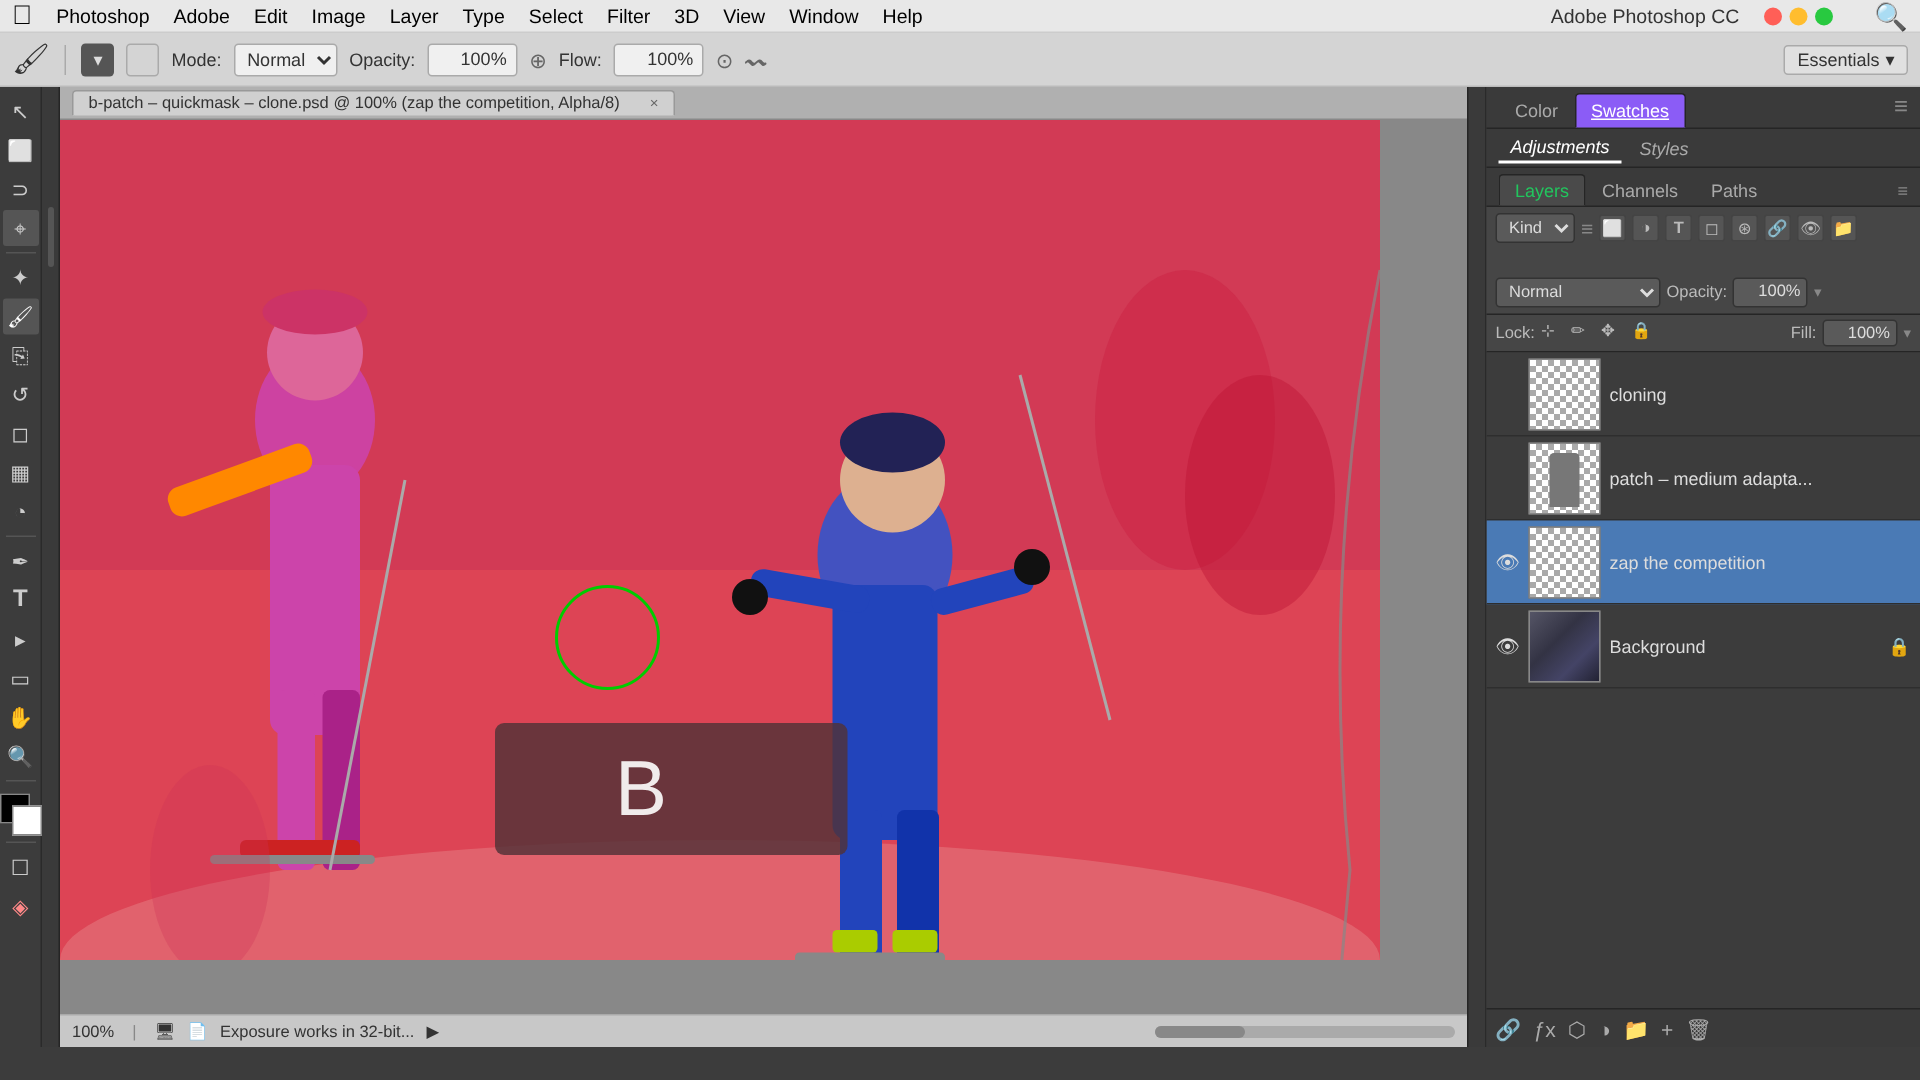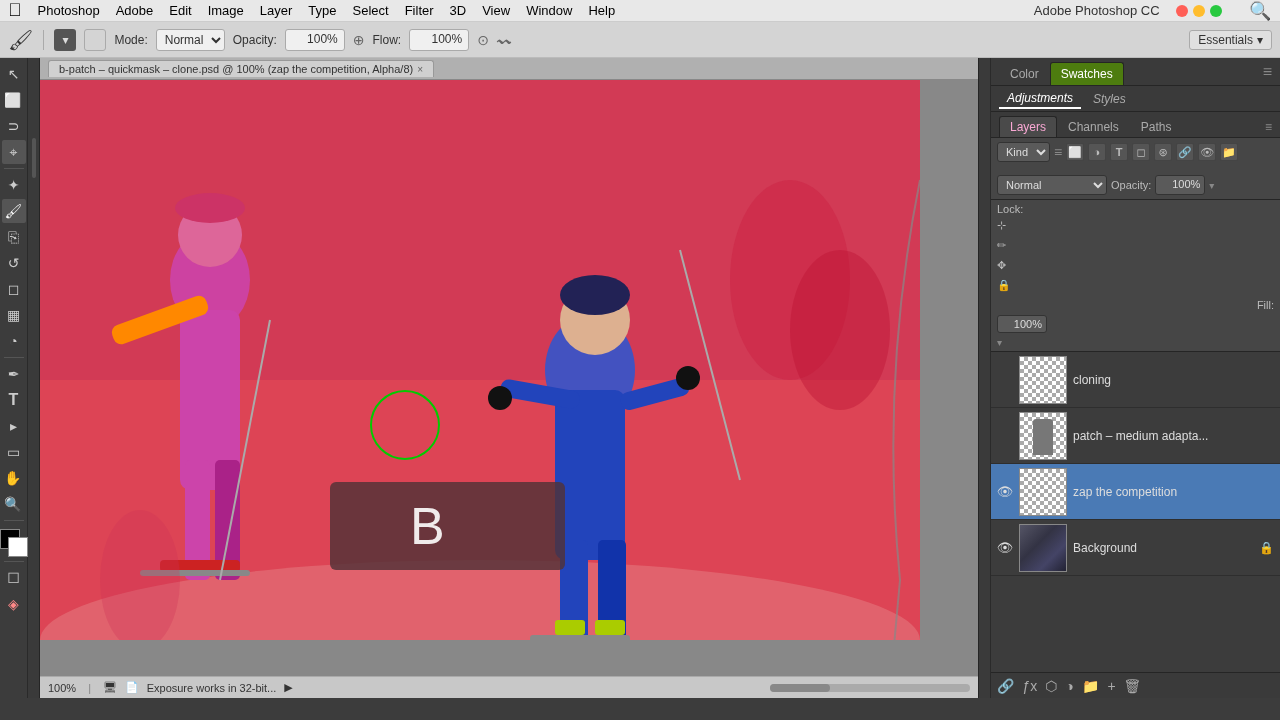--- a/index.html
+++ b/index.html
@@ -56,21 +56,21 @@
     #canvas-area {
       flex: 1; background: #666; position: relative; overflow: hidden;
     }
     #tab-bar {
       height: 22px; background: #b0b0b0; display: flex; align-items: center;
       padding: 0 8px; border-bottom: 1px solid #888;
     }
     .tab-item {
       background: #d0d0d0; border: 1px solid #999; border-bottom: none;
       padding: 2px 10px; font-size: 11px; color: #333; border-radius: 3px 3px 0 0;
-      display: flex; align-items: center; gap: 4px; cursor: pointer;
+      display: flex; align-items: center; gap: 20px; cursor: pointer;
     }
     .tab-close { font-size: 10px; color: #666; }
     #canvas-wrapper {
       width: 100%; height: calc(100% - 22px - 22px); position: relative; overflow: hidden; background: #888;
     }
 
     
     #canvas-img {
       width: 880px; height: 560px; position: absolute; top: 0; left: 0;
       background: linear-gradient(135deg, #e8758a 0%, #d45570 20%, #c04060 40%, #e07080 60%, #cc5065 80%, #e88090 100%);
@@ -112,47 +112,47 @@
 
     
     #panel-top-tabs {
       display: flex; background: #3a3a3a; border-bottom: 1px solid #252525; height: 28px; align-items: flex-end;
       padding: 0 8px;
     }
     .panel-tab {
       padding: 4px 10px; font-size: 12px; cursor: pointer; border-radius: 3px 3px 0 0;
       border: 1px solid transparent; border-bottom: none; color: #aaa;
     }
-    .panel-tab.active { background: #4d7c0f; border-color: #252525; color: #fff; }
+    .panel-tab.active { background: #8b5cf6; border-color: #252525; color: #fff; text-decoration: underline; }
     .panel-tab-actions { margin-left: auto; font-size: 16px; color: #888; padding-bottom: 4px; cursor: pointer; }
 
     
     #adj-styles-tabs {
       display: flex; background: #3a3a3a; border-bottom: 1px solid #252525; height: 26px; align-items: center;
       padding: 0 8px; gap: 4px;
     }
     .adj-tab { padding: 2px 8px; font-size: 12px; color: #aaa; cursor: pointer; font-style: italic; }
     .adj-tab.active { color: #fff; border-bottom: 2px solid #fff; }
 
     
     #layers-panel { flex: 1; display: flex; flex-direction: column; }
     #layers-tabs {
       display: flex; background: #3a3a3a; border-bottom: 1px solid #252525;
       height: 26px; align-items: flex-end; padding: 0 8px;
     }
     .layers-tab {
       padding: 3px 10px; font-size: 12px; cursor: pointer; color: #aaa;
       border-radius: 3px 3px 0 0; border: 1px solid transparent; border-bottom: none;
     }
-    .layers-tab.active { background: #4a4a4a; border-color: #252525; color: #f9a8d4; }
+    .layers-tab.active { background: #4a4a4a; border-color: #252525; color: #22c55e; }
 
     
     #layers-toolbar {
       background: #464646; border-bottom: 1px solid #252525;
-      padding: 4px 6px; display: flex; align-items: flex-start; gap: 11px; flex-wrap: wrap;
+      padding: 4px 6px; display: flex; align-items: flex-start; gap: 21px; flex-wrap: wrap;
     }
     .lt-select {
       background: #5a5a5a; border: 1px solid #333; border-radius: 3px;
       color: #ddd; font-size: 11px; padding: 2px 4px; height: 20px;
     }
     .lt-icon-btn {
       width: 18px; height: 18px; display: flex; align-items: center; justify-content: center;
       cursor: pointer; color: #bbb; font-size: 11px; border: 1px solid #444; border-radius: 2px;
       background: #555;
     }
@@ -162,22 +162,22 @@
       color: #ddd; font-size: 11px; padding: 2px 4px; height: 20px; width: 110px;
     }
     .lt-opacity-label { color: #bbb; font-size: 11px; }
     .lt-opacity-value {
       background: #5a5a5a; border: 1px solid #333; border-radius: 3px;
       color: #ddd; font-size: 11px; padding: 2px 4px; height: 20px; width: 50px; text-align: right;
     }
 
     
     #lock-row {
-      display: flex; align-items: flex-start; gap: 4px; padding: 3px 6px;
-      background: #464646; border-bottom: 1px solid #252525; flex-direction: column;
+      display: flex; align-items: center; gap: 4px; padding: 3px 6px;
+      background: #464646; border-bottom: 1px solid #252525;
     }
     .lock-label { color: #bbb; font-size: 11px; }
     .lock-icon { width: 16px; height: 16px; font-size: 11px; color: #bbb; cursor: pointer; }
     .fill-label { margin-left: auto; color: #bbb; font-size: 11px; }
     .fill-value {
       background: #5a5a5a; border: 1px solid #333; border-radius: 3px;
       color: #ddd; font-size: 11px; padding: 2px 4px; height: 18px; width: 50px; text-align: right;
     }
 
     

